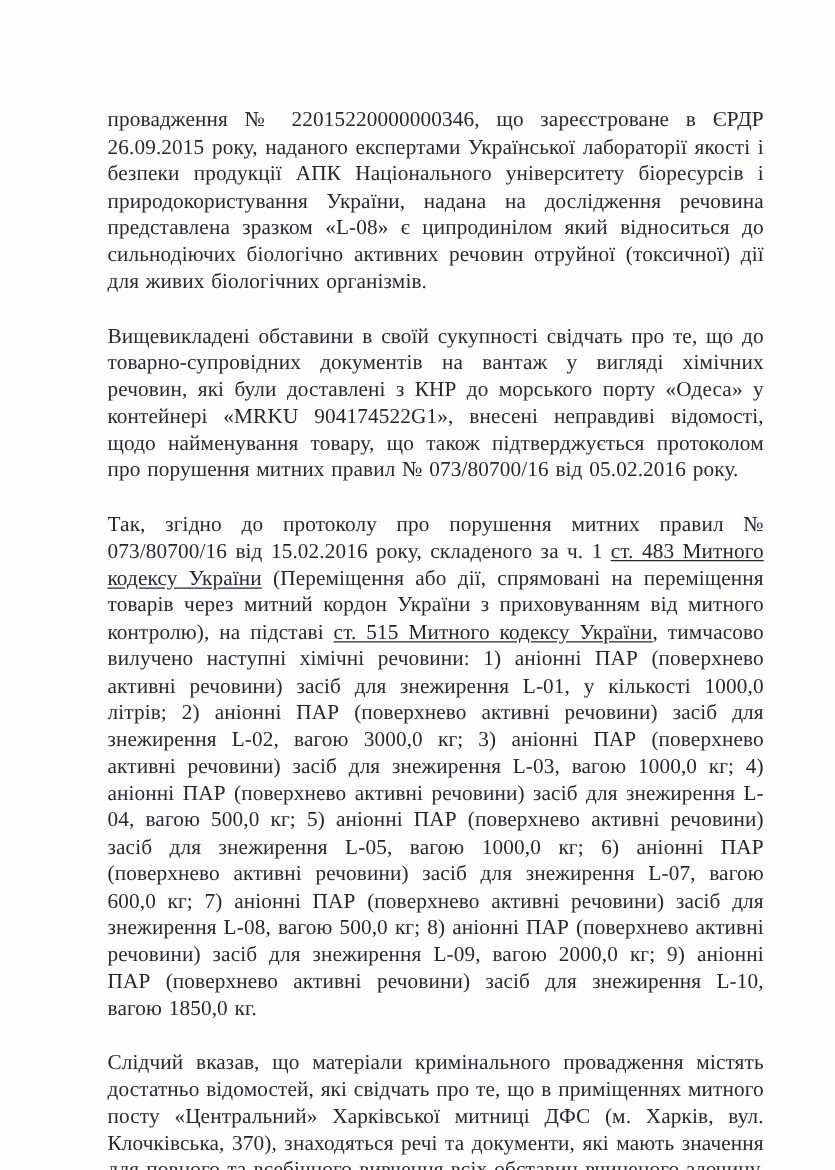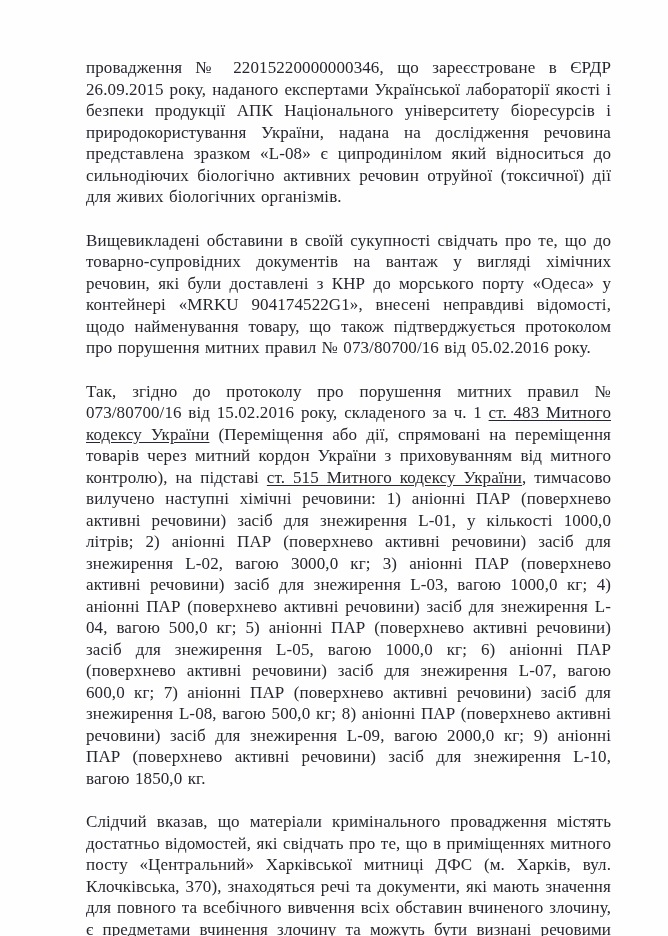--- a/index.html
+++ b/index.html
@@ -8,21 +8,21 @@
     padding: 0;
     background: #ffffff;
   }
   .page {
     position: relative;
     width: 668px;
     height: 936px;
     margin: 0 auto;
     background: #fefefe;
     box-sizing: border-box;
-    padding: 57px 57px 30px 86px;
+    padding: 85px 57px 30px 86px;
     overflow: hidden;
     font-family: "Liberation Serif", "DejaVu Serif", serif;
     color: #26262e;
   }
   .para {
     margin: 0 0 22px 0;
     font-size: 17px;
     line-height: 21.5px;
     text-align: justify;
     letter-spacing: 0.1px;

